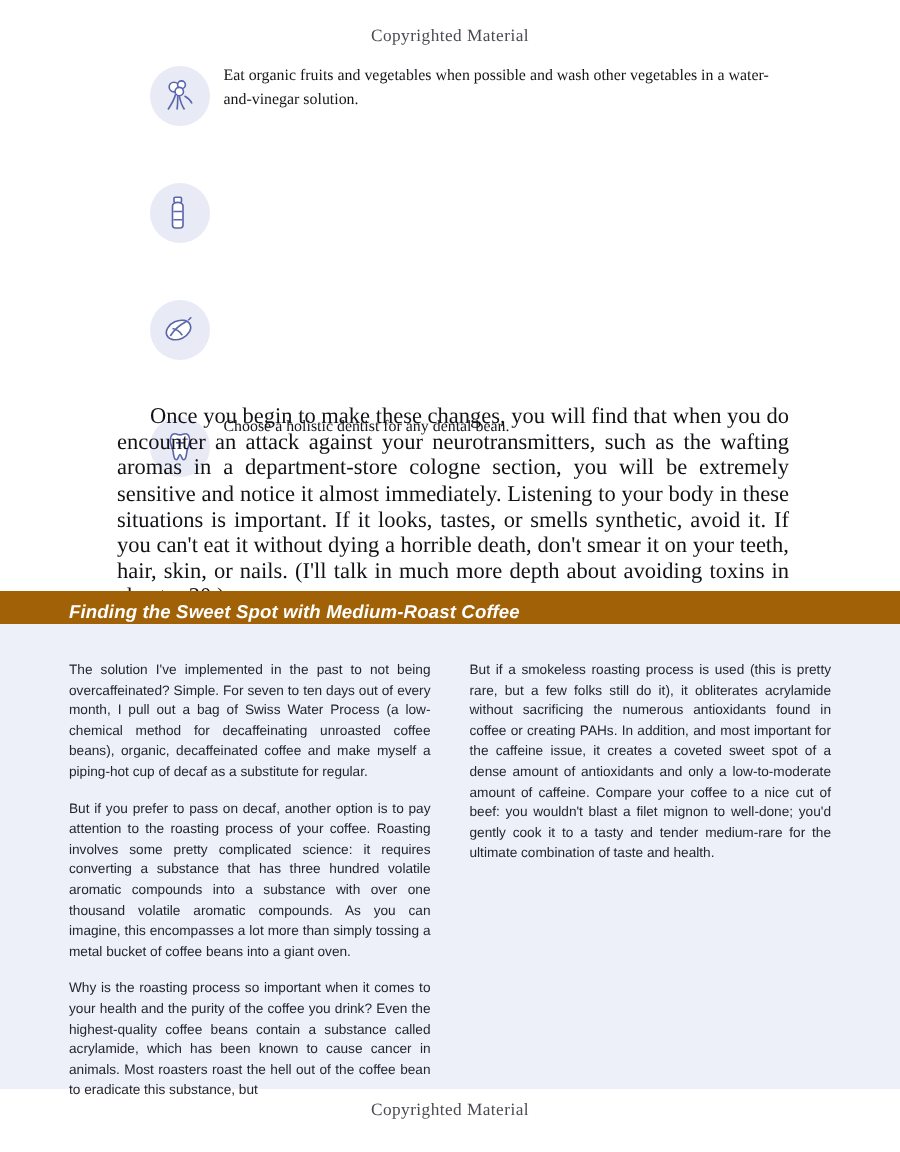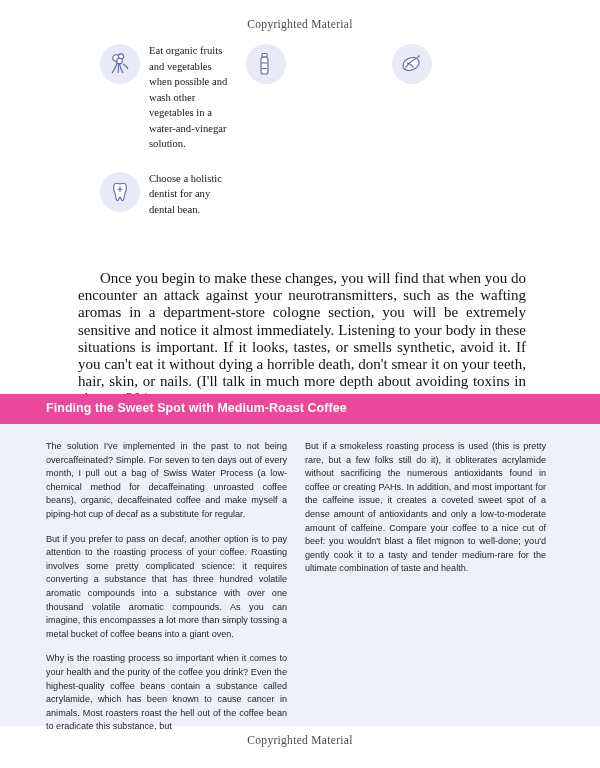--- a/index.html
+++ b/index.html
@@ -48,21 +48,21 @@
 
   
   .tips {
     position: absolute;
     top: 42px;
     left: 100px;
     width: 420px;
   }
   .tips-grid {
     display: grid;
-    grid-template-columns: 1fr 1fr 1fr;
+    grid-template-columns: 1fr;
     column-gap: 18px;
     row-gap: 0px;
   }
   .tip {
     display: flex;
     align-items: flex-start;
     margin-bottom: 18px;
     min-height: 60px;
   }
   .tip-icon {
@@ -109,40 +109,41 @@
     top: 394px;
     width: 600px;
     height: 332px;
     background: #eef0f9;
   }
   .sidebar-title-bar {
     position: absolute;
     left: 0;
     top: 0;
     width: 600px;
-    height: 30px;
-    background: #ec4899;
+    height: 22px;
+    background: #a16207;
+    font-style: italic;
   }
   .sidebar-title {
     position: absolute;
     left: 46px;
     top: 7px;
     font-family: "Liberation Sans", sans-serif;
     font-weight: bold;
     font-size: 12.4px;
     color: #ffffff;
     letter-spacing: 0.1px;
   }
   .sidebar-columns {
     position: absolute;
     left: 46px;
     top: 46px;
     width: 508px;
     display: flex;
-    gap: 18px;
+    gap: 26px;
   }
   .sb-col {
     width: 241px;
   }
   .sb-col p {
     margin: 0 0 11px 0;
     font-family: "Liberation Sans", sans-serif;
     font-size: 9.1px;
     line-height: 13.6px;
     color: #23252e;

